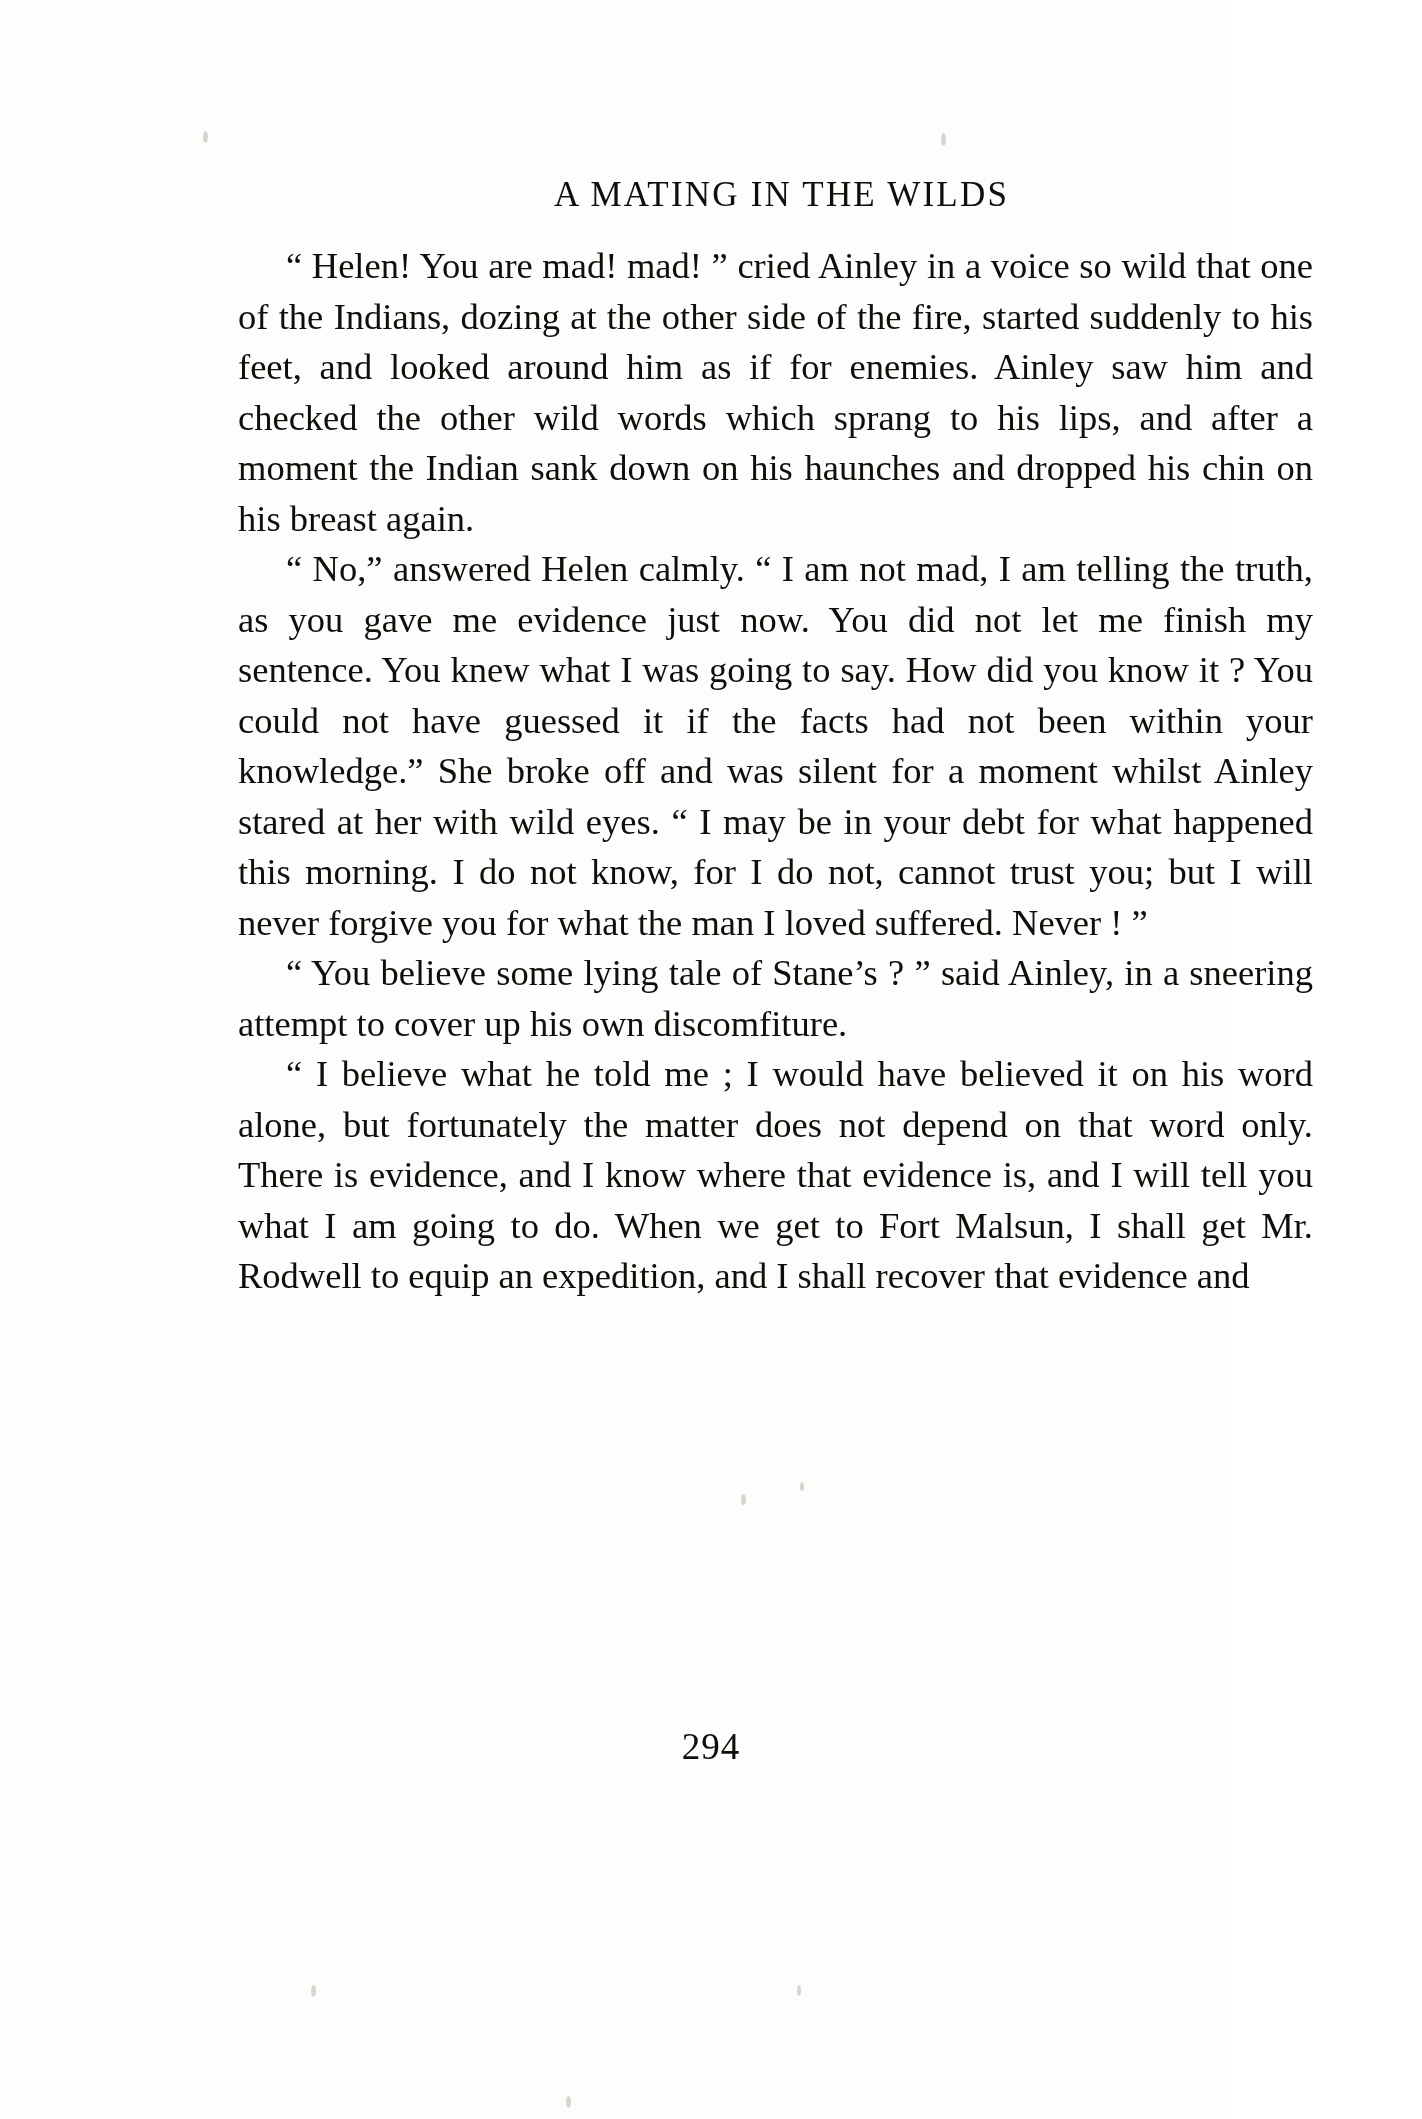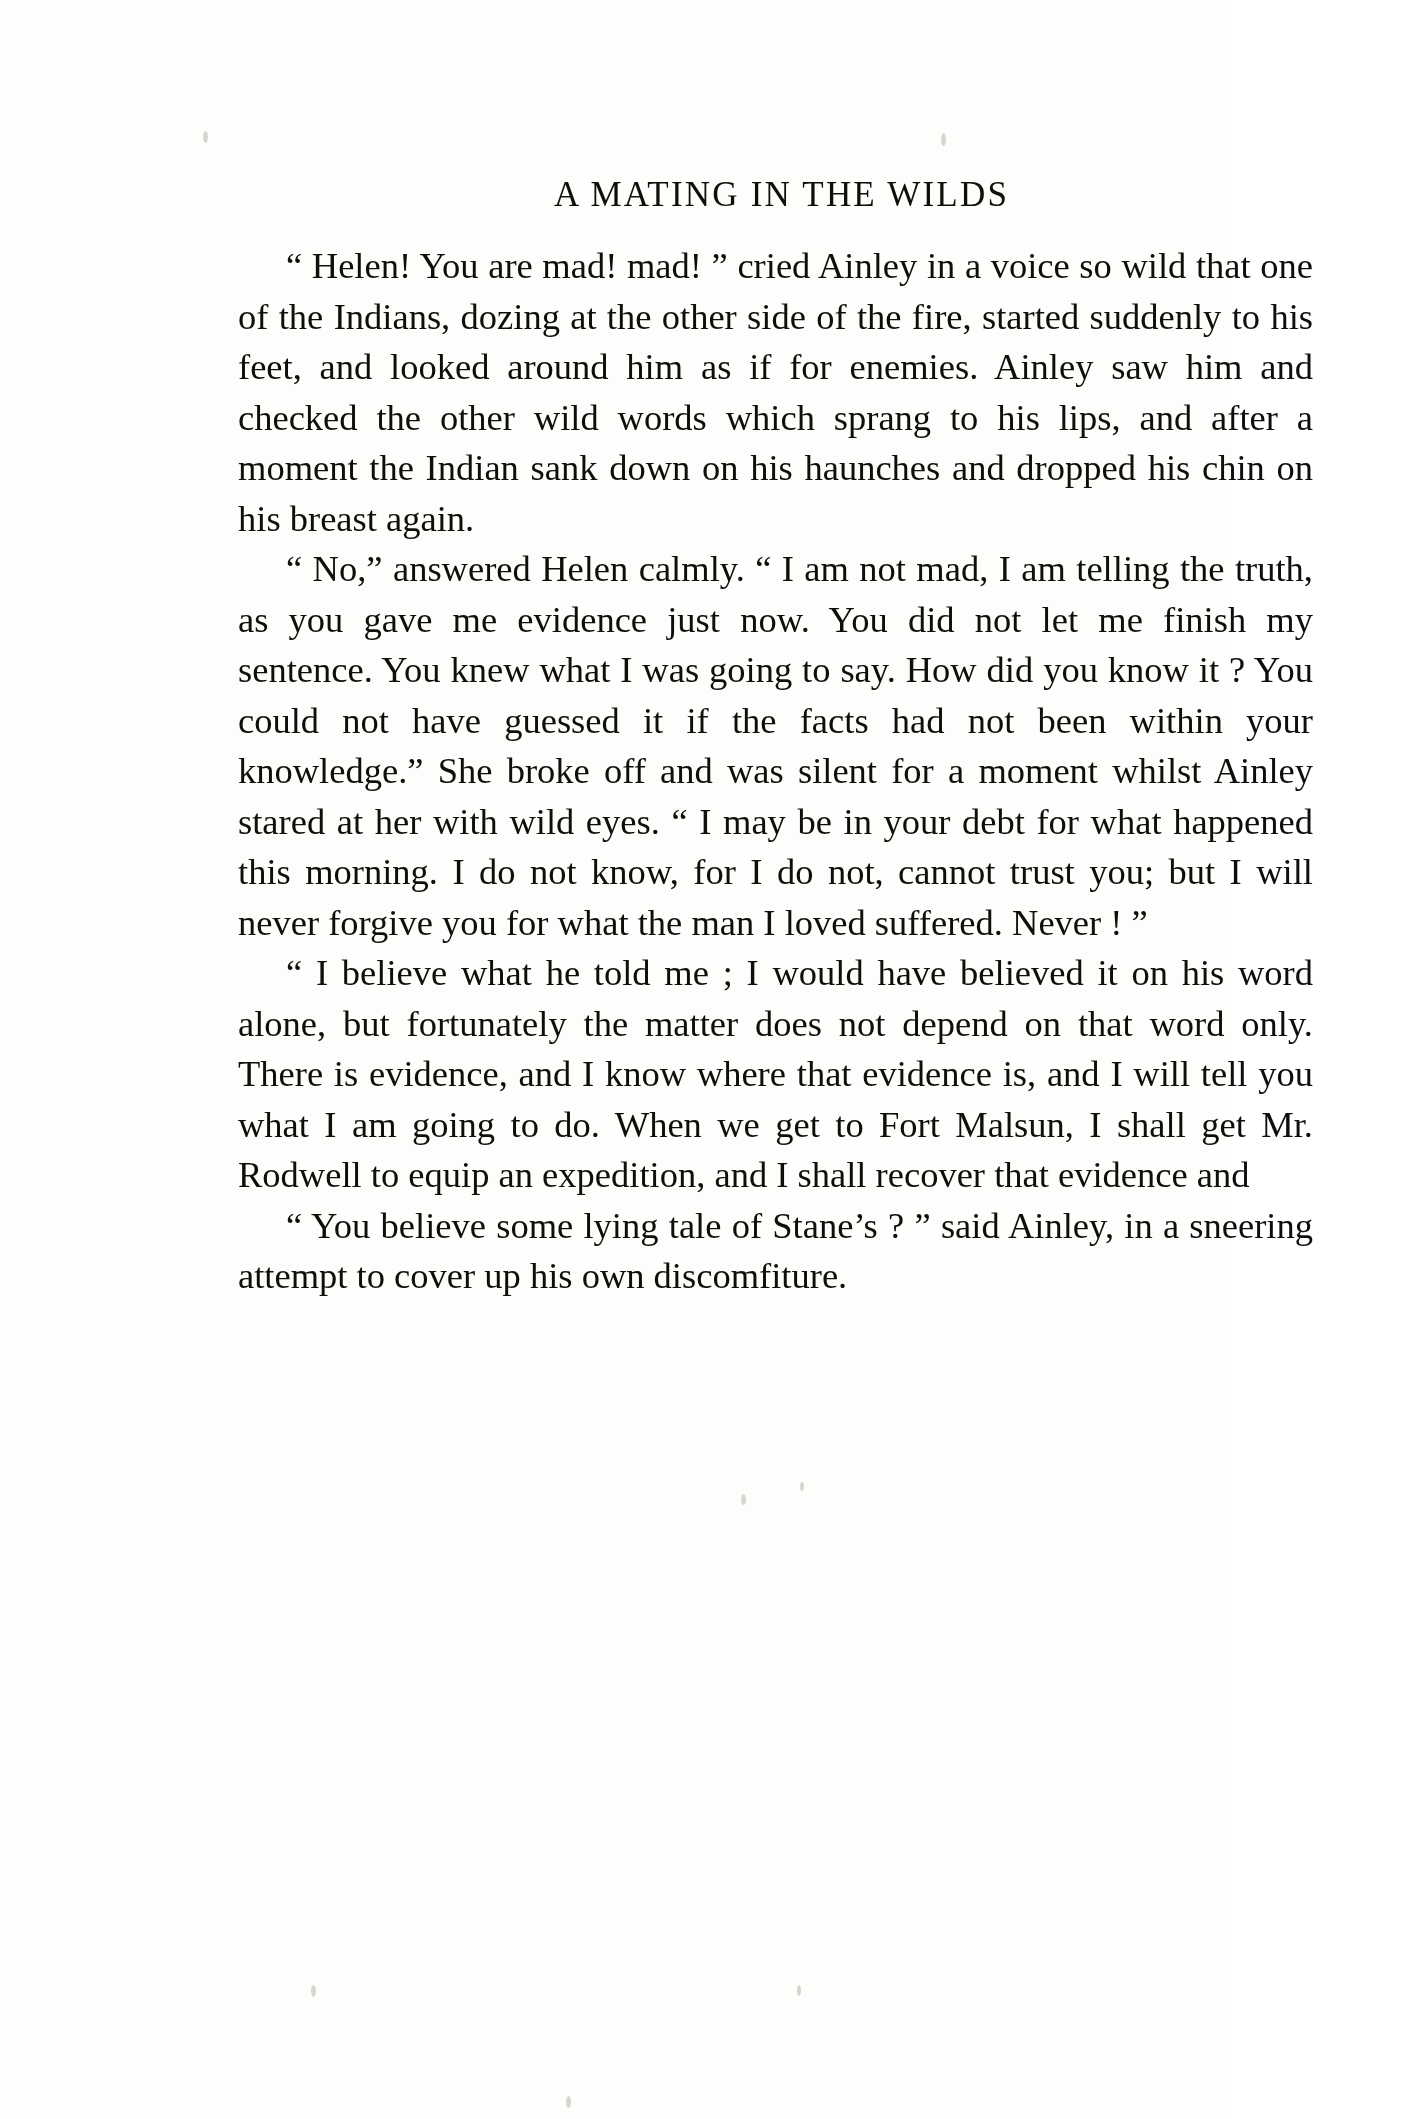--- a/index.html
+++ b/index.html
@@ -82,20 +82,21 @@
   <div class="speck" style="left:797px; top:1985px; width:4px; height:11px;"></div>
   <div class="speck" style="left:566px; top:2096px; width:5px; height:12px;"></div>
 
   <div class="content">
 
     <div class="running-head">A MATING IN THE WILDS</div>
 
     <div class="body-text">
       <p class="indent">“ Helen!   You are mad! mad! ” cried Ainley in a voice so wild that one of the Indians, dozing at the other side of the fire, started suddenly to his feet, and looked around him as if for enemies.   Ainley saw him and checked the other wild words which sprang to his lips, and after a moment the Indian sank down on his haunches and dropped his chin on his breast again.</p>
       <p class="indent">“ No,” answered Helen calmly.   “ I am not mad, I am telling the truth, as you gave me evidence just now.   You did not let me finish my sentence.   You knew what I was going to say.   How did you know it ?   You could not have guessed it if the facts had not been within your knowledge.”   She broke off and was silent for a moment whilst Ainley stared at her with wild eyes.   “ I may be in your debt for what happened this morning.   I do not know, for I do not, cannot trust you; but I will never forgive you for what the man I loved suffered. Never ! ”</p>
+      <p class="indent">“ You believe some lying tale of Stane’s ? ” said Ainley, in a sneering attempt to cover up his own discomfiture.</p>
       <p class="indent">“ I believe what he told me ; I would have believed it on his word alone, but fortunately the matter does not depend on that word only.   There is evidence, and I know where that evidence is, and I will tell you what I am going to do.   When we get to Fort Malsun, I shall get Mr. Rodwell to equip an expedition, and I shall recover that evidence and</p>
-      <p class="indent">“ You believe some lying tale of Stane’s ? ” said Ainley, in a sneering attempt to cover up his own discomfiture.</p>
     </div>
 
   </div>
 
+  <div class="folio">294</div>
 
 </div>
 
 </body></html>

